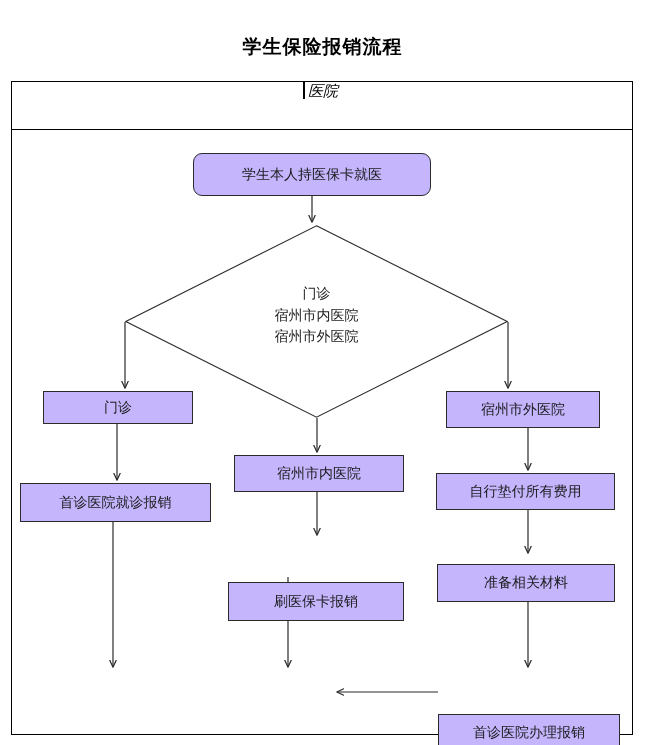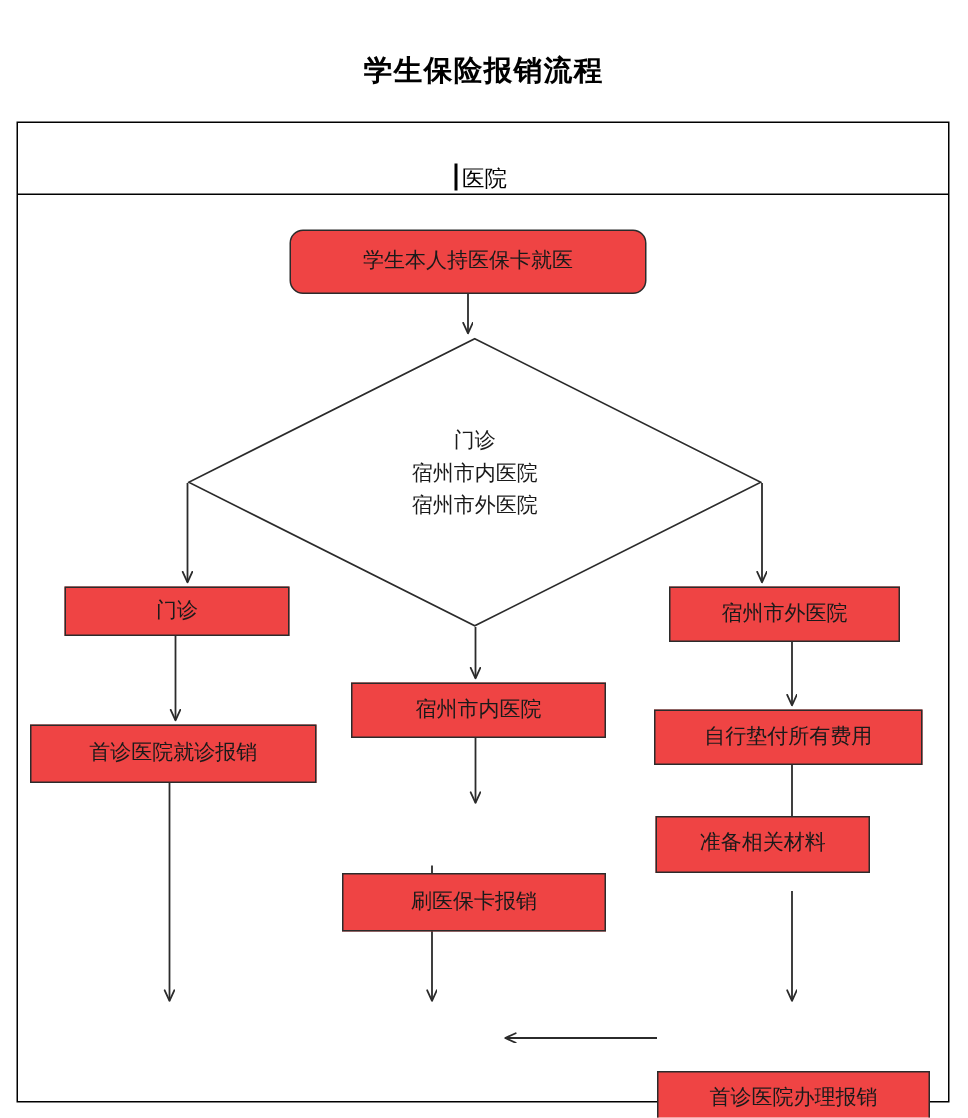--- a/index.html
+++ b/index.html
@@ -44,22 +44,23 @@
   }
   .lane-header {
     position: absolute;
     left: 0;
     top: 0;
     width: 100%;
     height: 48px;
     border-bottom: 1.3px solid #000;
     box-sizing: border-box;
     display: flex;
-    align-items: flex-end;
+    align-items: flex-start;
     justify-content: center;
+    font-style: italic;
   }
   .lane-header-text {
     font-size: 15px;
     color: #000;
     position: relative;
     padding-left: 2px;
   }
   .caret {
     position: absolute;
     left: -3px;
@@ -74,29 +75,28 @@
     left: 0; top: 0;
     width: 645px;
     height: 745px;
     pointer-events: none;
   }
   
   .node {
     position: absolute;
     box-sizing: border-box;
     border: 1.1px solid #2b2b2b;
-    background: #ef4444;
+    background: #c4b5fd;
     display: flex;
     align-items: center;
     justify-content: center;
     text-align: center;
     font-size: 14px;
     color: #1a1a1a;
     line-height: 1.25;
-    font-family: Liberation Serif, serif;
   }
   .node.round {
     border-radius: 9px;
   }
   .diamond {
     position: absolute;
     left: 125px;
     top: 225px;
     width: 383px;
     height: 193px;
@@ -198,21 +198,21 @@
   </div>
 
   <div class="node" style="left:446px; top:391px; width:154px; height:37px;">
     <span>宿州市外医院</span>
   </div>
 
   <div class="node" style="left:436px; top:473px; width:179px; height:37px;">
     <span>自行垫付所有费用</span>
   </div>
 
-  <div class="node" style="left:437px; top:544px; width:143px; height:38px;text-align:center;">
+  <div class="node" style="left:437px; top:564px; width:178px; height:38px;text-align:center;">
     <span>准备相关材料</span>
   </div>
 
   <div class="node" style="left:438px; top:670px; width:182px; height:38px;margin-top:44px;">
     <span>首诊医院办理报销</span>
   </div>
 
 
 </div>
 

